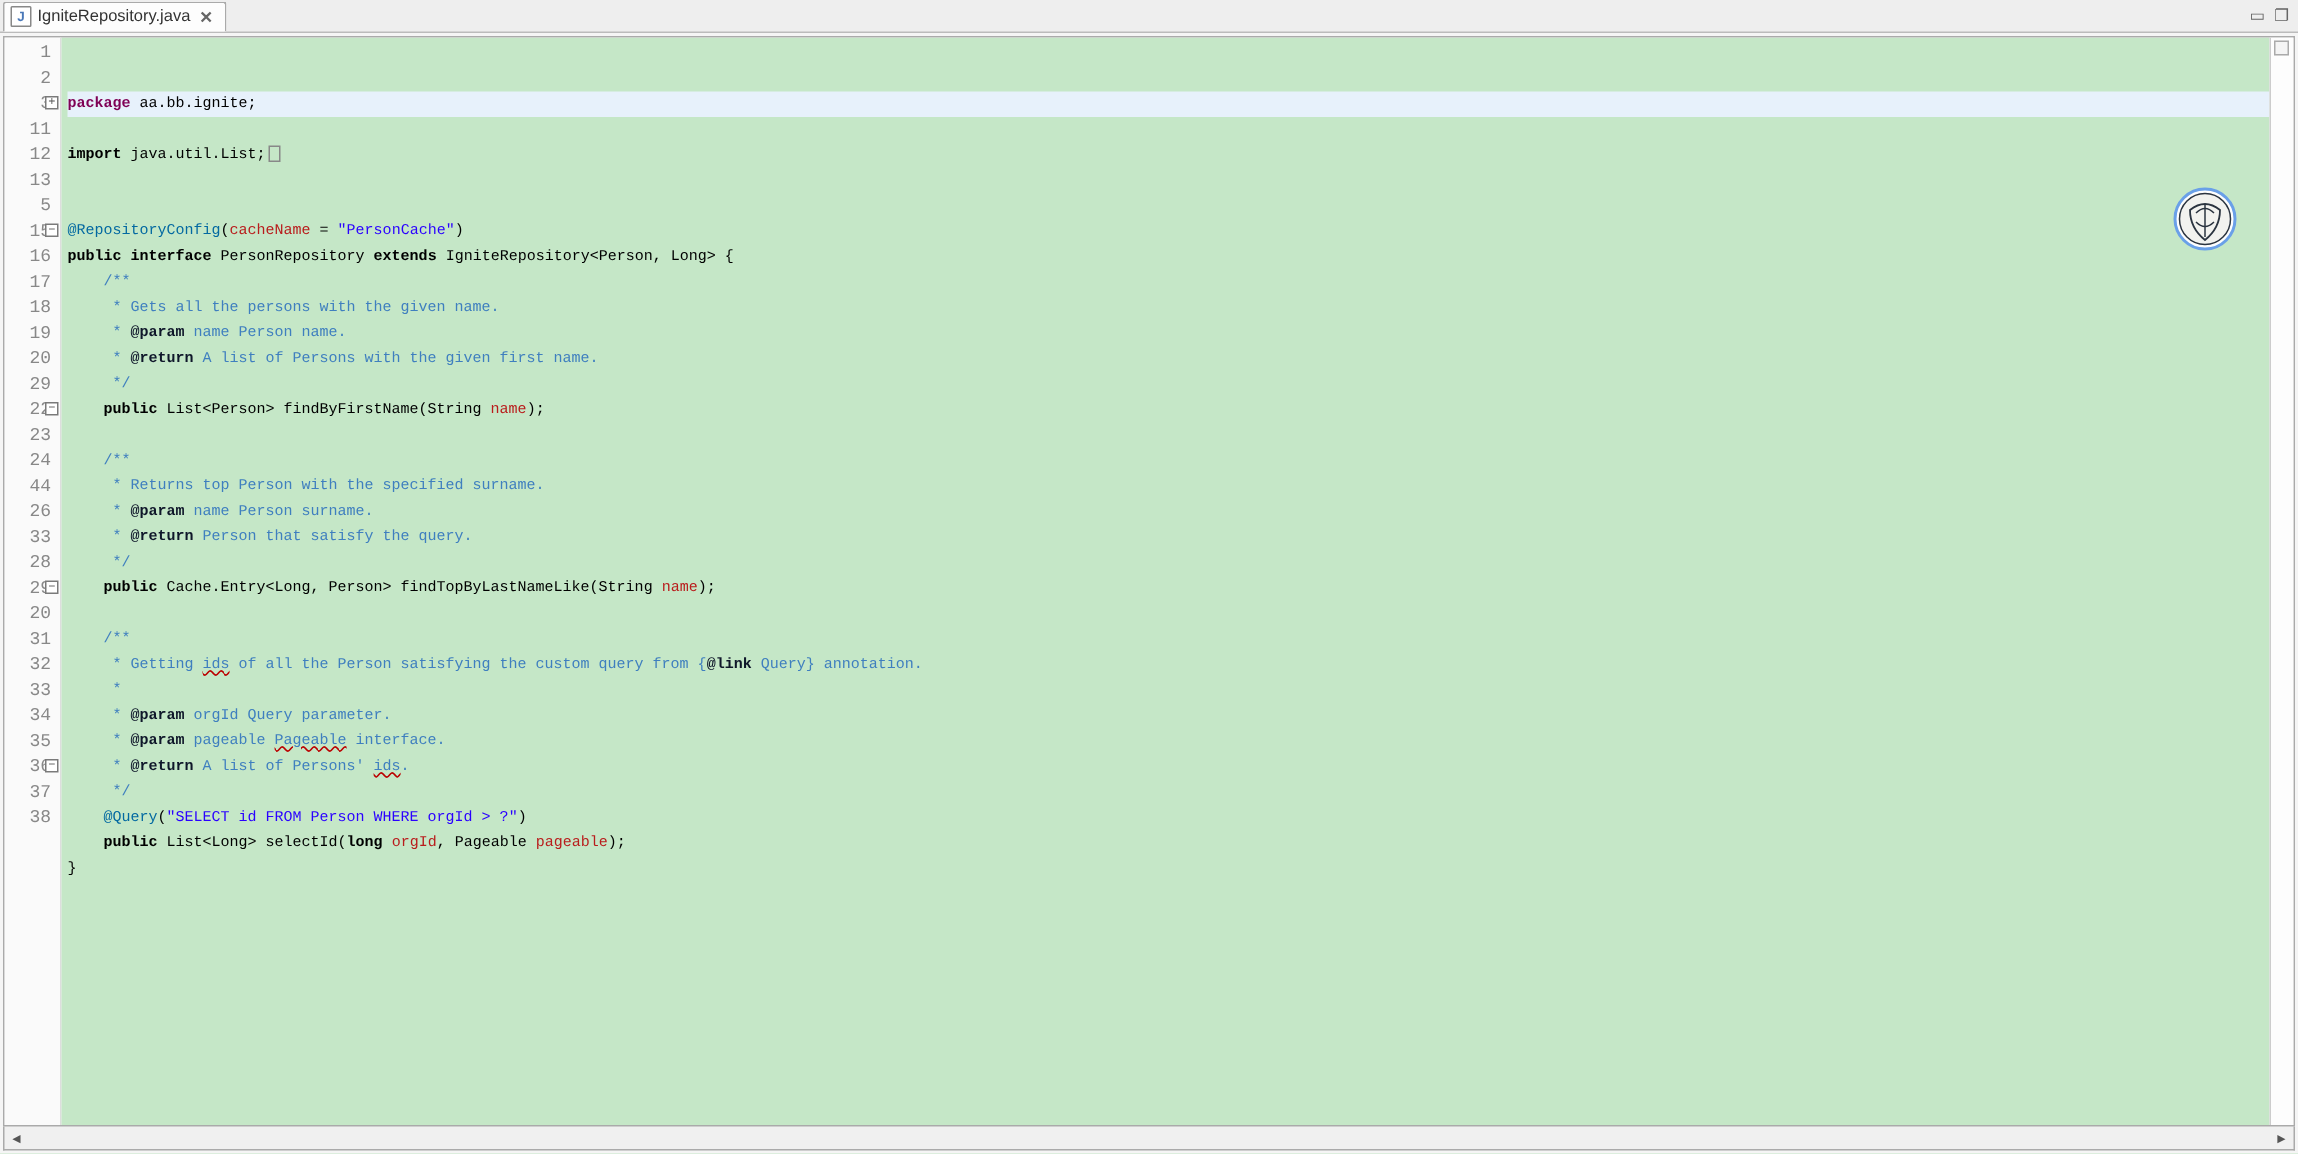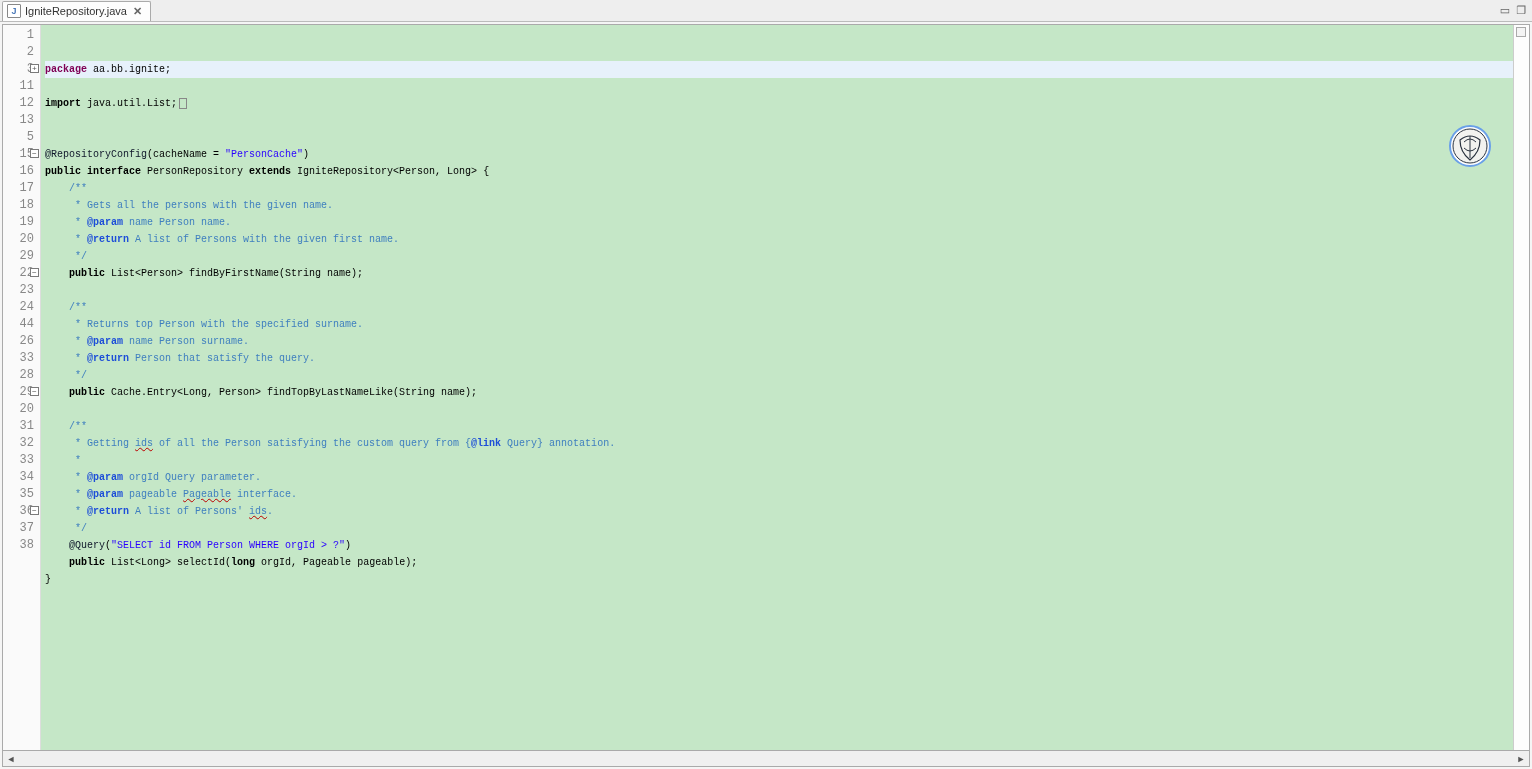--- a/index.html
+++ b/index.html
@@ -105,23 +105,23 @@
     padding: 2px 0 0 4px;
     background: #c5e7c7;
     position: relative;
   }
   .code .line { height: 17px; }
   .code .line.hl { background: #e7f1fb; }
   .kw-pkg { color: #7f0055; font-weight: bold; }
   .kw { color: #000000; font-weight: bold; }
   .str { color: #2a00ff; }
   .com { color: #3f7fbf; }
-  .com-tag { color: #1d4ed8; font-weight: bold; }
-  .ann { color: #0f172a; }
-  .param { color: #000000; }
+  .com-tag { color: #0f172a; font-weight: bold; }
+  .ann { color: #0369a1; }
+  .param { color: #b91c1c; }
   .wavy {
     text-decoration: underline wavy #b00;
     text-decoration-thickness: 1px;
   }
   .tail-box {
     display: inline-block;
     width: 8px; height: 11px;
     border: 1px solid #888;
     vertical-align: middle;
     margin-left: 2px;

